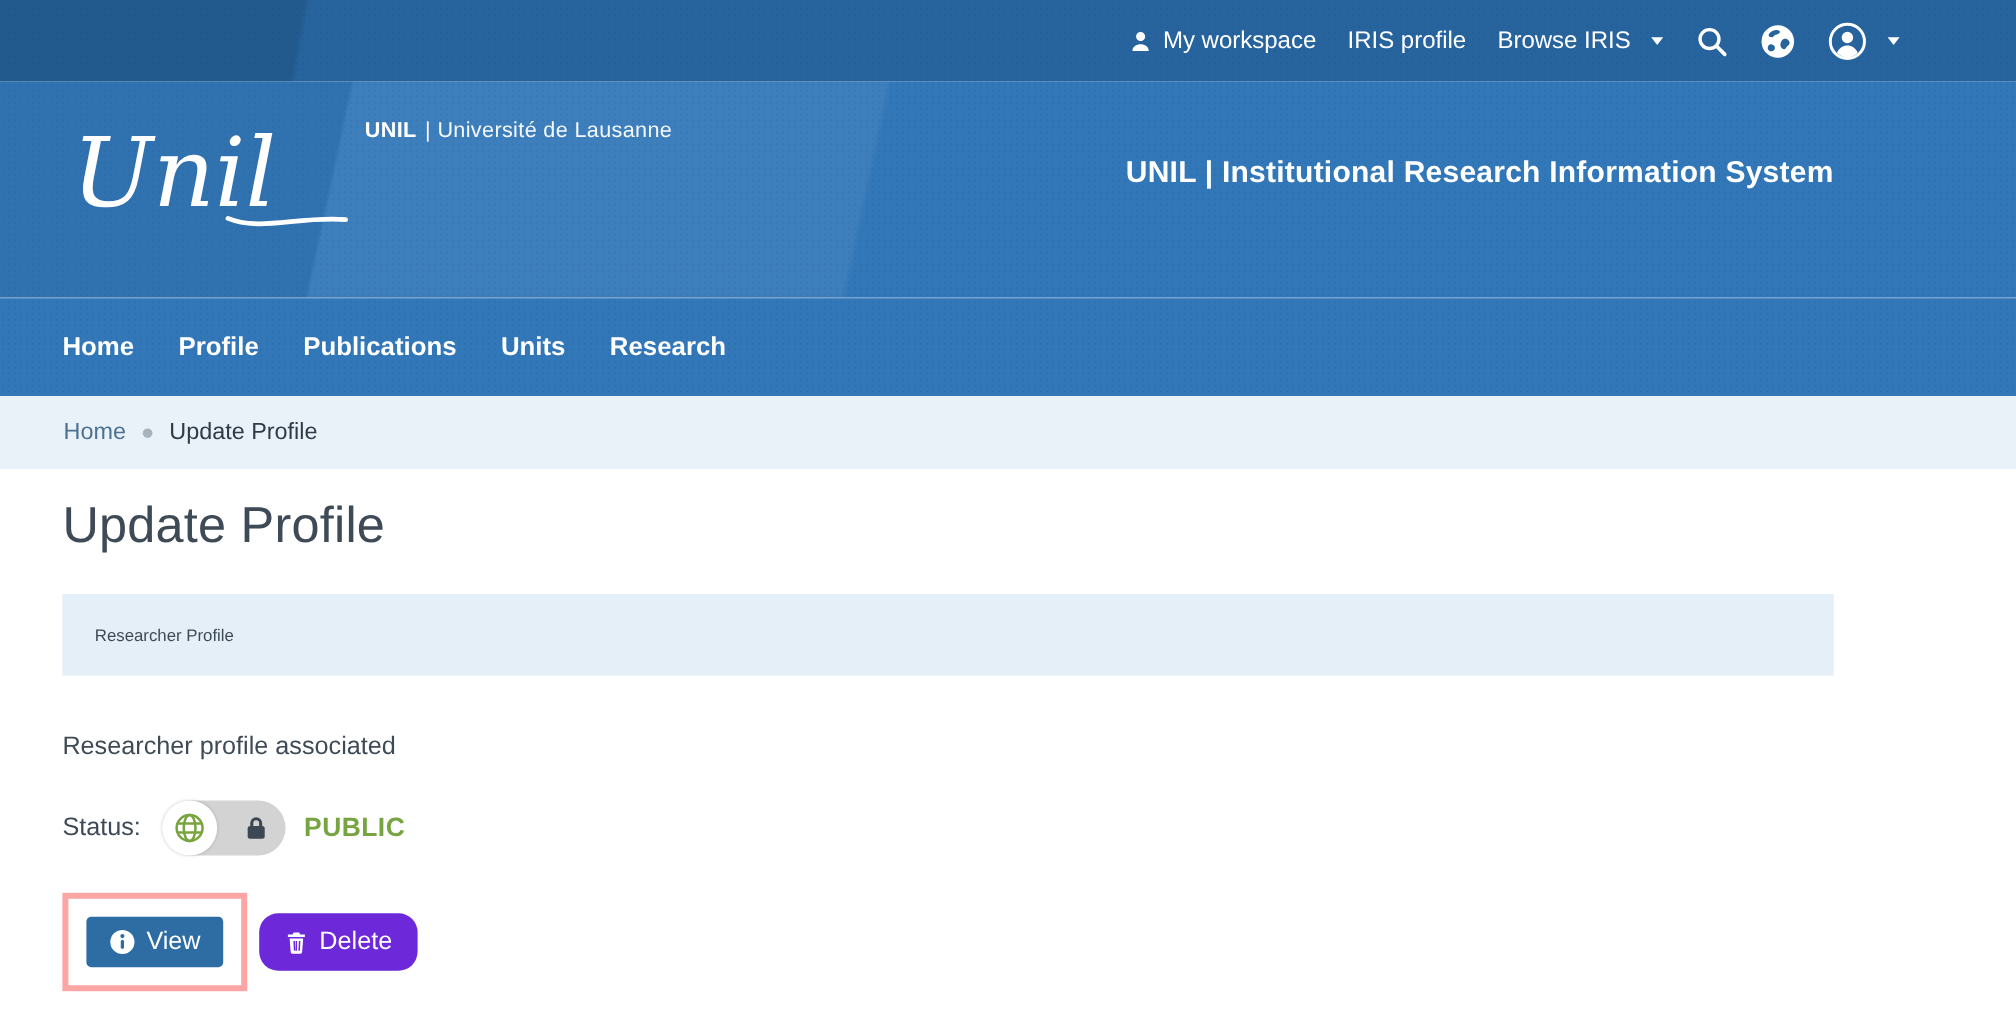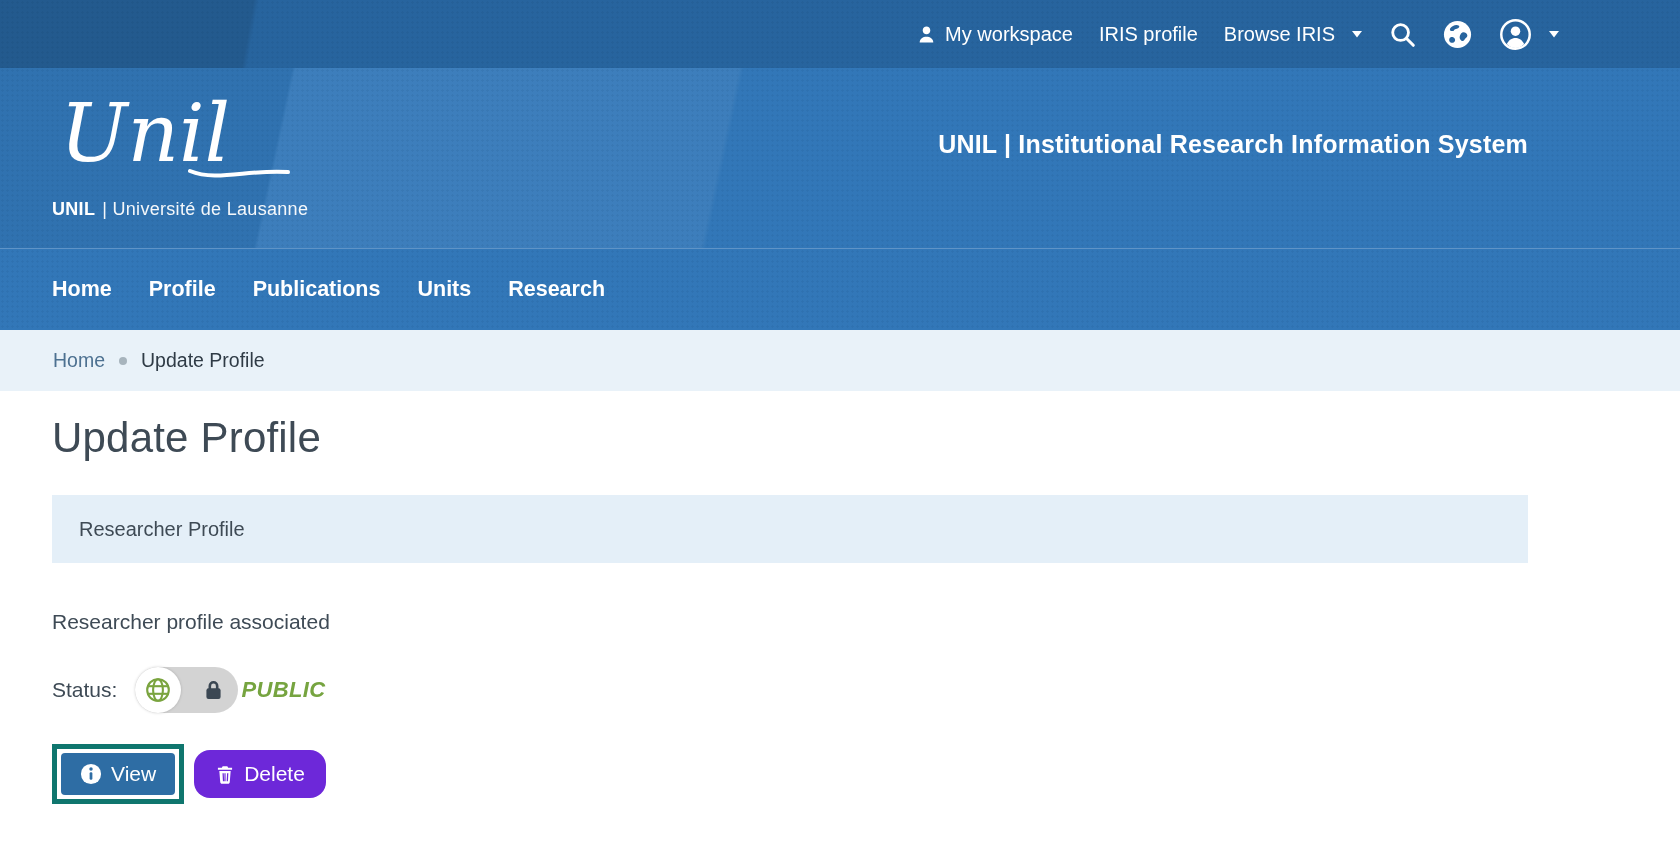--- a/index.html
+++ b/index.html
@@ -24,21 +24,21 @@
   
   .topbar {
     height: 68px;
     background:
       linear-gradient(100deg, rgba(0,0,0,0.10) 0 15%, rgba(0,0,0,0) 15.3%),
       #27649e;
     display: flex;
     align-items: center;
     justify-content: flex-end;
     gap: 26px;
-    padding-right: 120px;
+    padding-right: 96px;
     color: #fff;
     font-size: 20px;
   }
   .topbar-item {
     display: flex; align-items: center; gap: 9px;
     cursor: pointer; white-space: nowrap;
   }
   .icon-btn { display: flex; align-items: center; cursor: pointer; }
   .caret { margin-left: 7px; display: inline-flex; }
 
@@ -46,21 +46,21 @@
   .header {
     height: 180px;
     background:
       linear-gradient(102deg, rgba(0,0,0,0.045) 0 17%, rgba(255,255,255,0.055) 17.2% 43%, rgba(255,255,255,0) 43.3%),
       #3277b8;
     display: flex;
     align-items: center;
     justify-content: space-between;
     padding: 0 152px 0 52px;
   }
-  .logo-block { display: flex; flex-direction: column; transform: translateY(-6px); }
+  .logo-block { display: flex; flex-direction: row; transform: translateY(-6px); }
   .logo-caption { color: #fff; font-size: 18px; margin-top: 2px; letter-spacing: .3px; }
   .logo-caption .acro { font-weight: bold; margin-right: 7px; }
   .logo-caption .rest { font-weight: 300; opacity: .95; }
   .app-title {
     color: #fff; font-size: 25px; font-weight: bold;
     transform: translateY(-14px); letter-spacing: .2px;
   }
 
   
   .nav {
@@ -95,21 +95,21 @@
     margin-top: 23px;
     font-size: 42px; font-weight: 500; color: #3e4a55;
     letter-spacing: .2px;
   }
   .panel-header {
     margin-top: 33px;
     height: 68px;
     background: #e4eff8;
     display: flex; align-items: center;
     padding-left: 27px;
-    font-size: 20px; color: #3e4a55;
+    font-size: 14px; color: #3e4a55;
   }
   .assoc-text { margin-top: 47px; font-size: 21px; color: #3e4a55; }
 
   .status-row { margin-top: 33px; display: flex; align-items: center; }
   .status-label { font-size: 21px; color: #3e4a55; }
   .toggle {
     margin-left: 18px;
     position: relative;
     width: 103px; height: 46px;
     background: #d3d3d3;
@@ -122,26 +122,26 @@
     width: 46px; height: 46px; border-radius: 50%;
     background: #fff;
     box-shadow: 0 0 3px rgba(0,0,0,.18);
     display: flex; align-items: center; justify-content: center;
   }
   .toggle-lock {
     position: absolute; right: 13px; top: 50%;
     transform: translateY(-50%);
     display: flex;
   }
-  .status-value { margin-left: 3px; font-size: 22px; font-weight: bold; color: #76a440; letter-spacing: .4px; font-style: italic; }
+  .status-value { margin-left: 15px; font-size: 22px; font-weight: bold; color: #76a440; letter-spacing: .4px; }
 
   .btn-row { margin-top: 31px; display: flex; align-items: center; }
   .annotation-box {
-    border: 5px solid #0f766e;
-    padding: 4px;
+    border: 5px solid #fca5a5;
+    padding: 15px;
     display: inline-flex;
   }
   .btn {
     display: inline-flex; align-items: center; gap: 9px;
     color: #fff; font-size: 21px;
     border: none; cursor: pointer;
     font-family: "Liberation Sans", sans-serif;
   }
   .btn-view { background: #2e6da4; padding: 9px 19px; border-radius: 4px; }
   .btn-delete { background: #6d28d9; padding: 12px 21px; border-radius: 16px; margin-left: 10px; }

